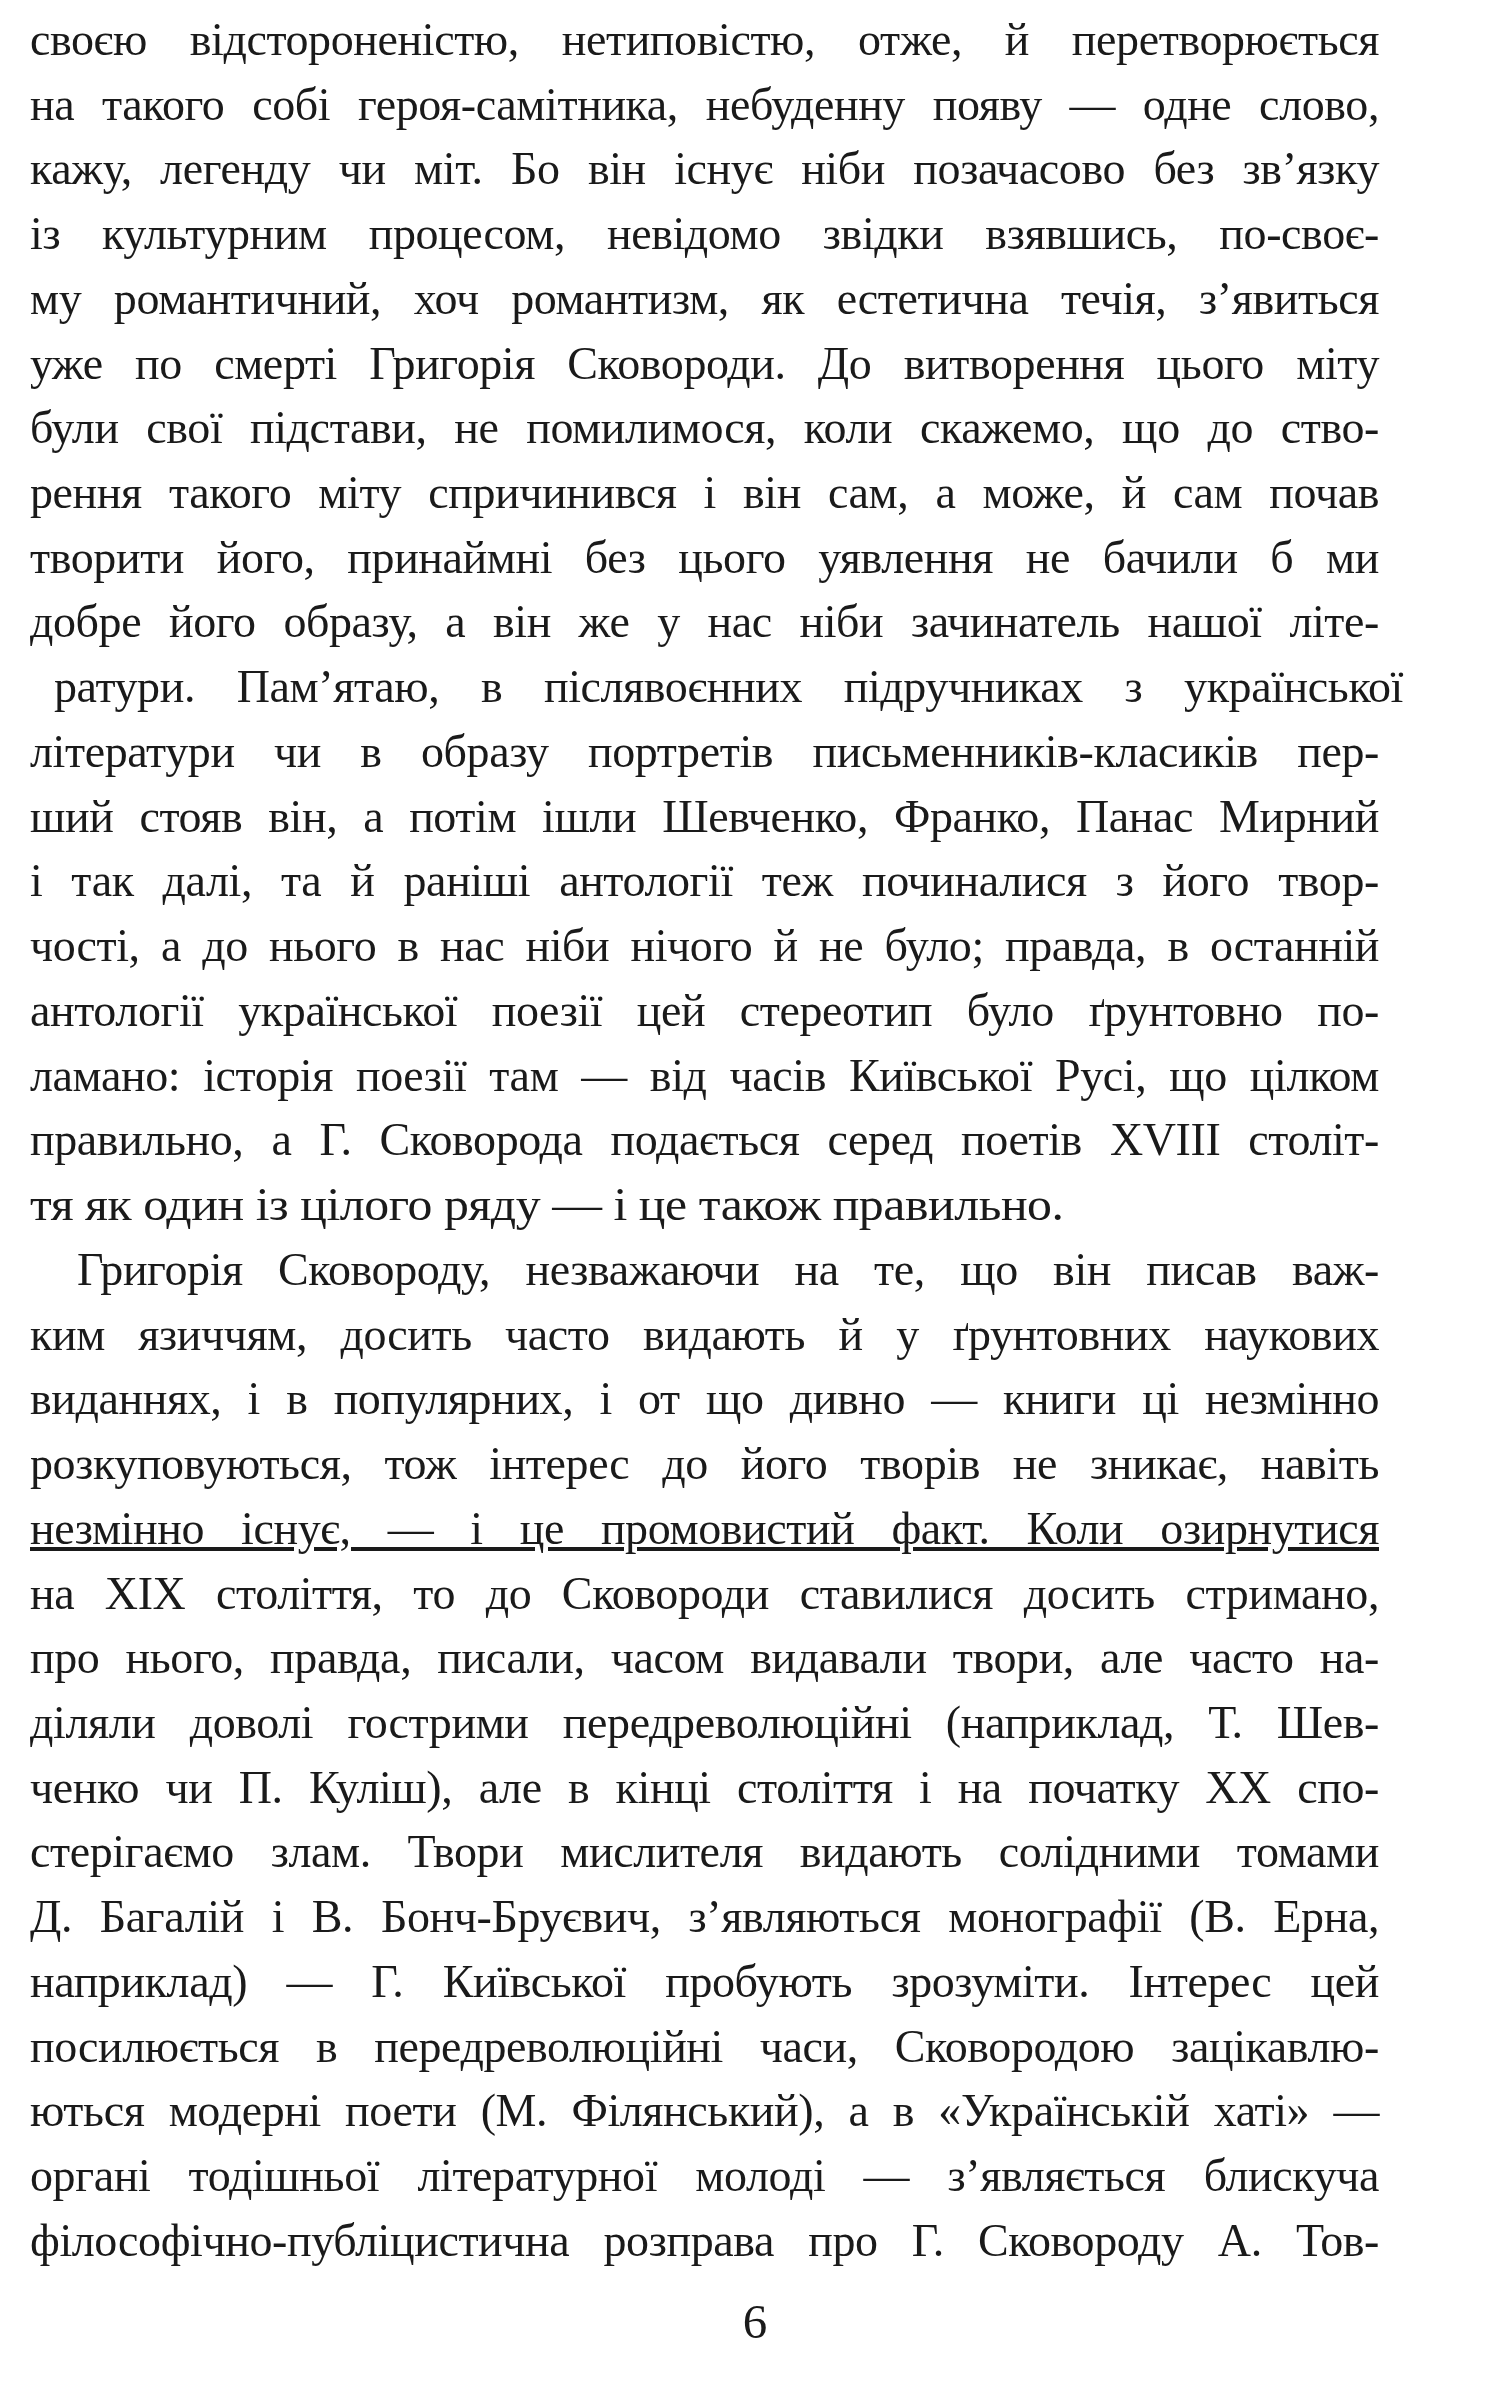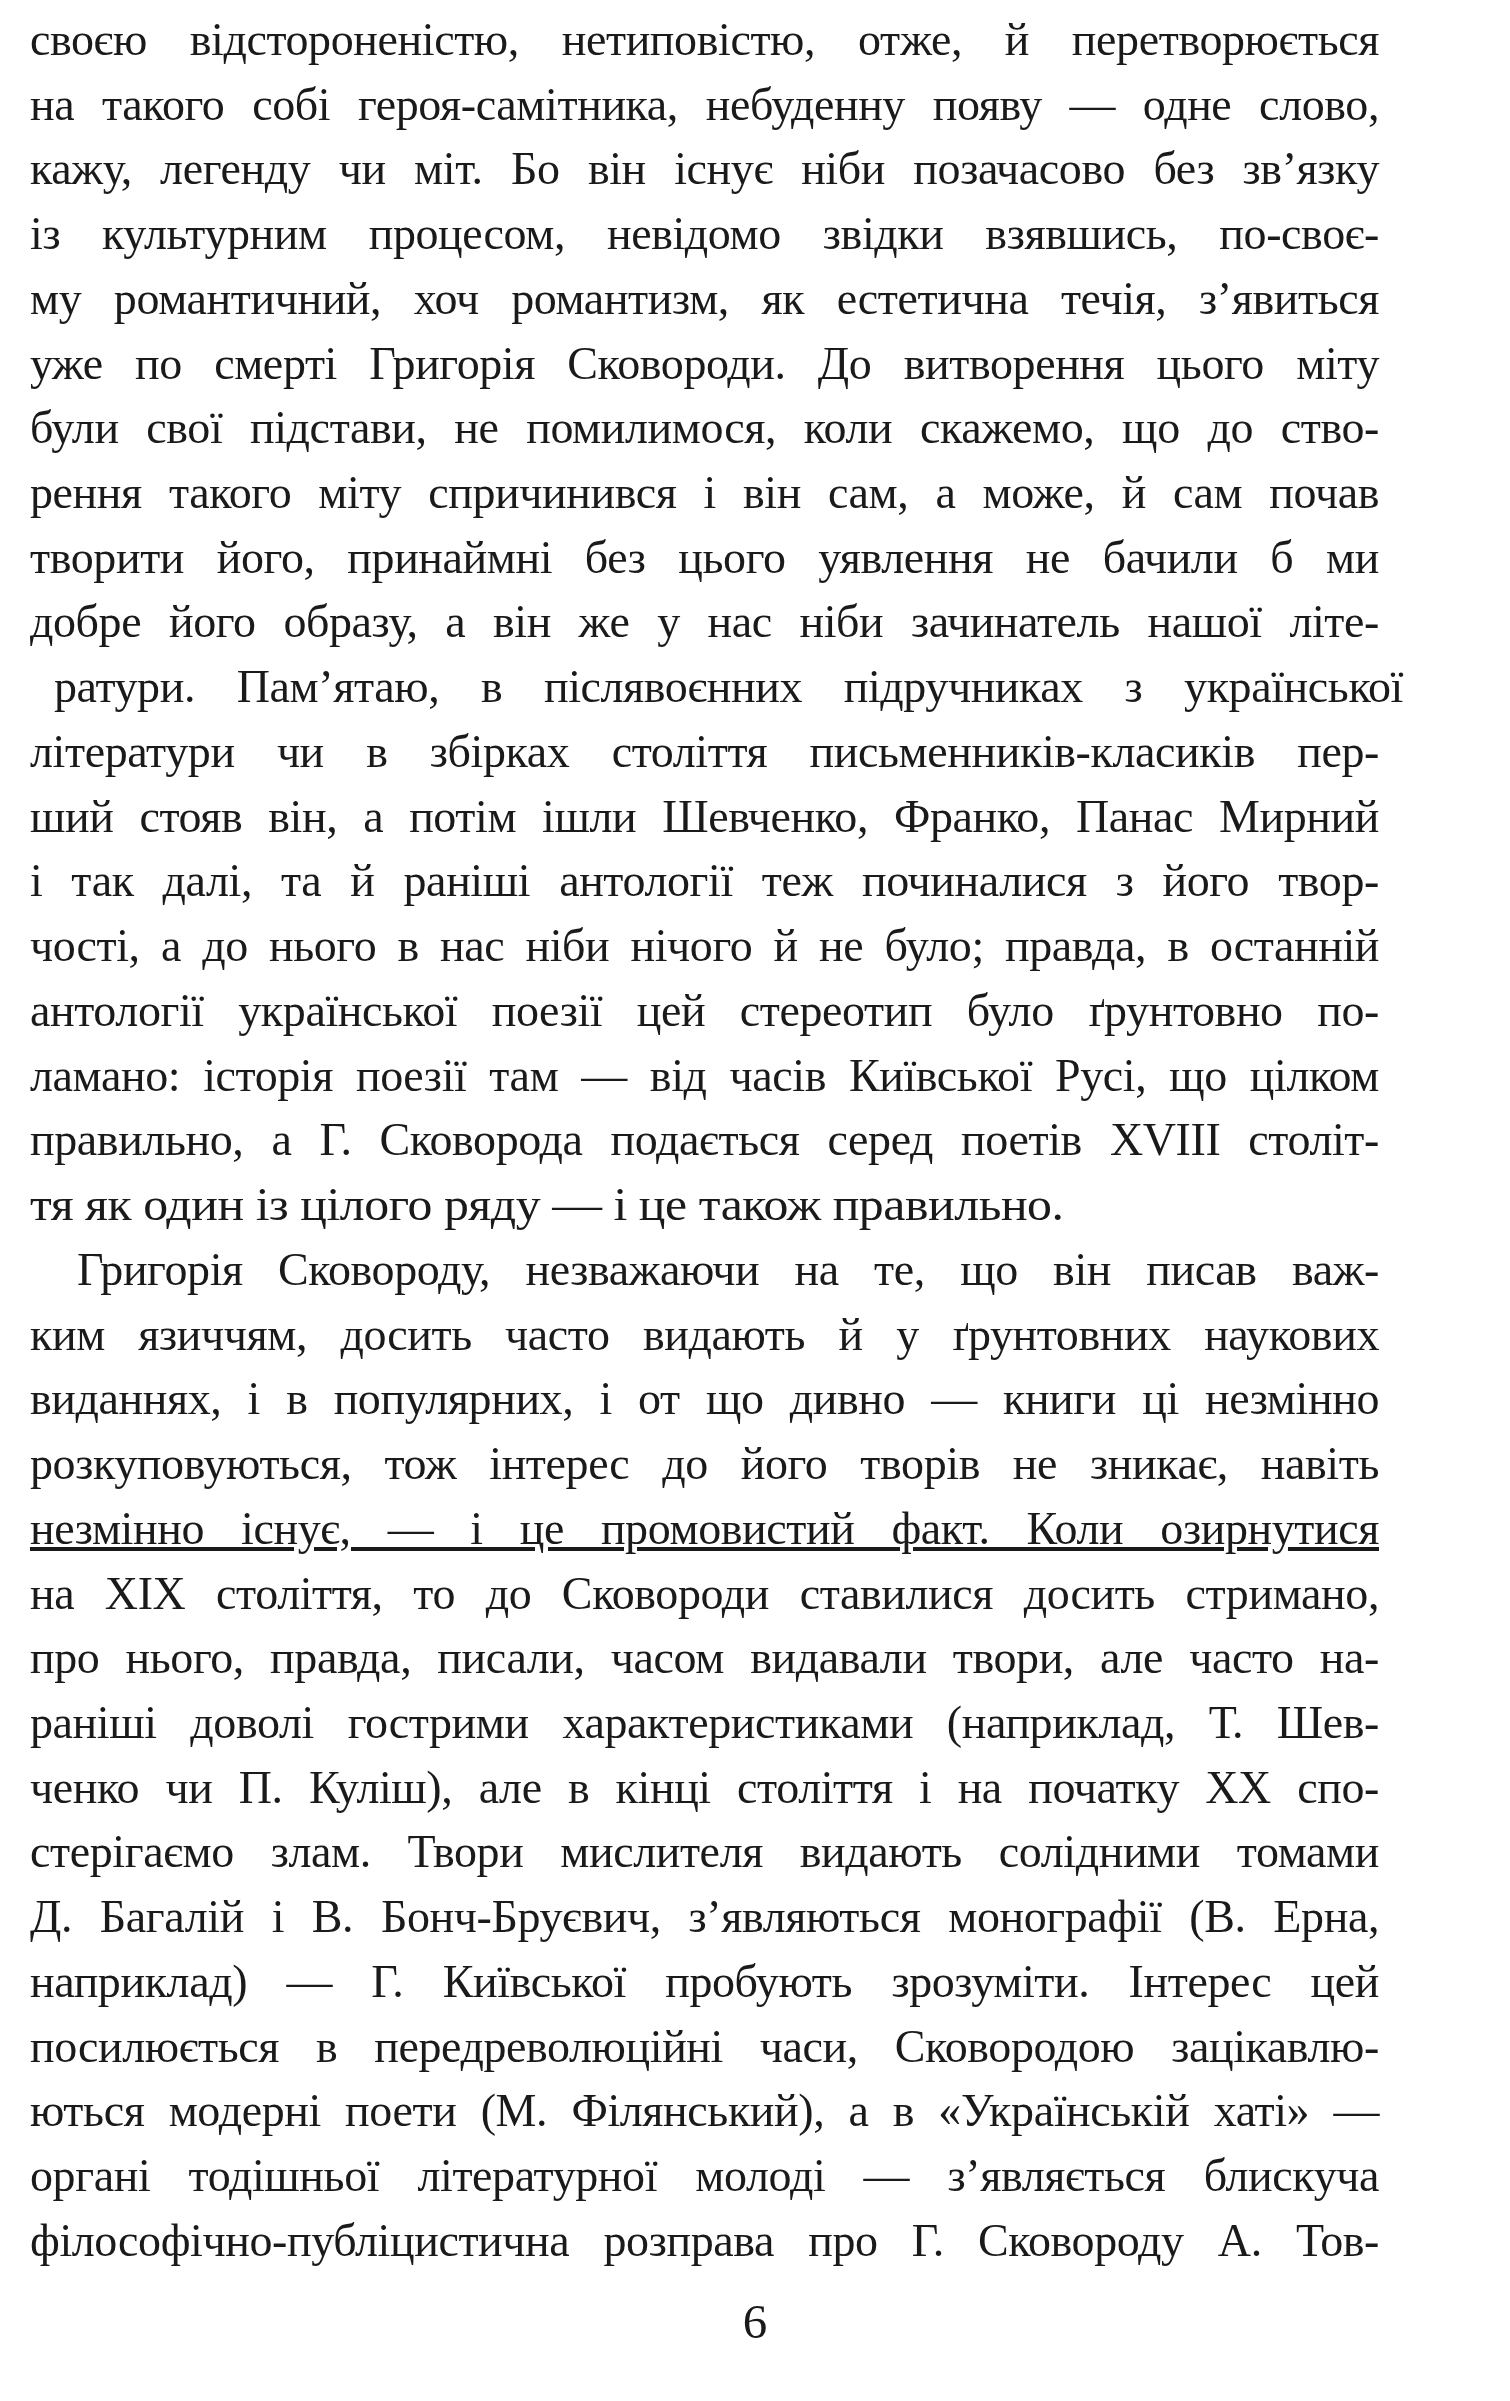--- a/index.html
+++ b/index.html
@@ -33,38 +33,38 @@
       <div class="line" style="top: 73px;">на такого собі героя-самітника, небуденну появу — одне слово,</div>
       <div class="line" style="top: 137px;">кажу, легенду чи міт. Бо він існує ніби позачасово без зв’язку</div>
       <div class="line" style="top: 202px;">із культурним процесом, невідомо звідки взявшись, по-своє-</div>
       <div class="line" style="top: 267px;">му романтичний, хоч романтизм, як естетична течія, з’явиться</div>
       <div class="line" style="top: 332px;">уже по смерті Григорія Сковороди. До витворення цього міту</div>
       <div class="line" style="top: 396px;">були свої підстави, не помилимося, коли скажемо, що до ство-</div>
       <div class="line" style="top: 461px;">рення такого міту спричинився і він сам, а може, й сам почав</div>
       <div class="line" style="top: 526px;">творити його, принаймні без цього уявлення не бачили б ми</div>
       <div class="line" style="top: 590px;">добре його образу, а він же у нас ніби зачинатель нашої літе-</div>
       <div class="line" style="top: 655px; margin-left: 24px;">ратури. Пам’ятаю, в післявоєнних підручниках з української</div>
-      <div class="line" style="top: 720px;">літератури чи в збірках століття письменників-класиків пер-</div>
+      <div class="line" style="top: 720px;">літератури чи в образу портретів письменників-класиків пер-</div>
       <div class="line" style="top: 785px;">ший стояв він, а потім ішли Шевченко, Франко, Панас Мирний</div>
       <div class="line" style="top: 849px;">і так далі, та й раніші антології теж починалися з його твор-</div>
       <div class="line" style="top: 914px;">чості, а до нього в нас ніби нічого й не було; правда, в останній</div>
       <div class="line" style="top: 979px;">антології української поезії цей стереотип було ґрунтовно по-</div>
       <div class="line" style="top: 1044px;">ламано: історія поезії там — від часів Київської Русі, що цілком</div>
       <div class="line" style="top: 1108px;">правильно, а Г. Сковорода подається серед поетів XVIII століт-</div>
       <div class="line last" style="top: 1173px; transform: scaleX(1.08176); width: 948px;">тя як один із цілого ряду — і це також правильно.</div>
     </div>
   <div id="p1">
       <div class="line indent" style="top: 1238px;">Григорія Сковороду, незважаючи на те, що він писав важ-</div>
       <div class="line" style="top: 1303px;">ким язиччям, досить часто видають й у ґрунтовних наукових</div>
       <div class="line" style="top: 1367px;">виданнях, і в популярних, і от що дивно — книги ці незмінно</div>
       <div class="line" style="top: 1432px;">розкуповуються, тож інтерес до його творів не зникає, навіть</div>
       <div class="line" style="top: 1497px; text-decoration: underline;">незмінно існує, — і це промовистий факт. Коли озирнутися</div>
       <div class="line" style="top: 1562px;">на XIX століття, то до Сковороди ставилися досить стримано,</div>
       <div class="line" style="top: 1626px;">про нього, правда, писали, часом видавали твори, але часто на-</div>
-      <div class="line" style="top: 1691px;">раніші доволі гострими характеристиками (наприклад, Т. Шев-</div>
+      <div class="line" style="top: 1691px;">діляли доволі гострими передреволюційні (наприклад, Т. Шев-</div>
       <div class="line" style="top: 1756px;">ченко чи П. Куліш), але в кінці століття і на початку XX спо-</div>
       <div class="line" style="top: 1820px;">стерігаємо злам. Твори мислителя видають солідними томами</div>
       <div class="line" style="top: 1885px;">Д. Багалій і В. Бонч-Бруєвич, з’являються монографії (В. Ерна,</div>
       <div class="line" style="top: 1950px;">наприклад) — Г. Київської пробують зрозуміти. Інтерес цей</div>
       <div class="line" style="top: 2015px;">посилюється в передреволюційні часи, Сковородою зацікавлю-</div>
       <div class="line" style="top: 2079px;">ються модерні поети (М. Філянський), а в «Українській хаті» —</div>
       <div class="line" style="top: 2144px;">органі тодішньої літературної молоді — з’являється блискуча</div>
       <div class="line" style="top: 2209px;">філософічно-публіцистична розправа про Г. Сковороду А. Тов-</div>
     </div>
 </div>

